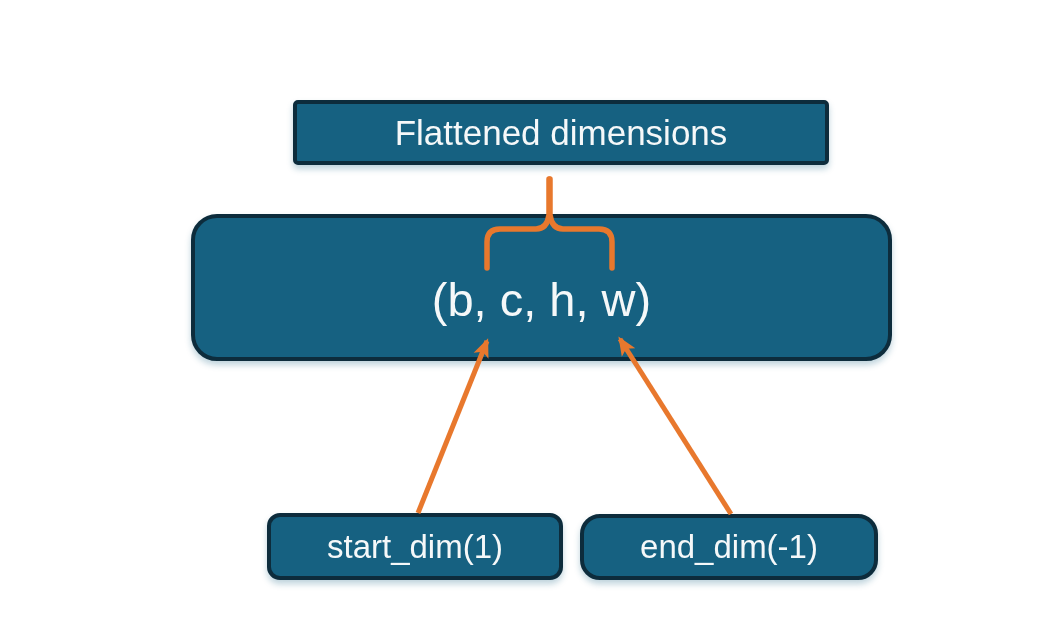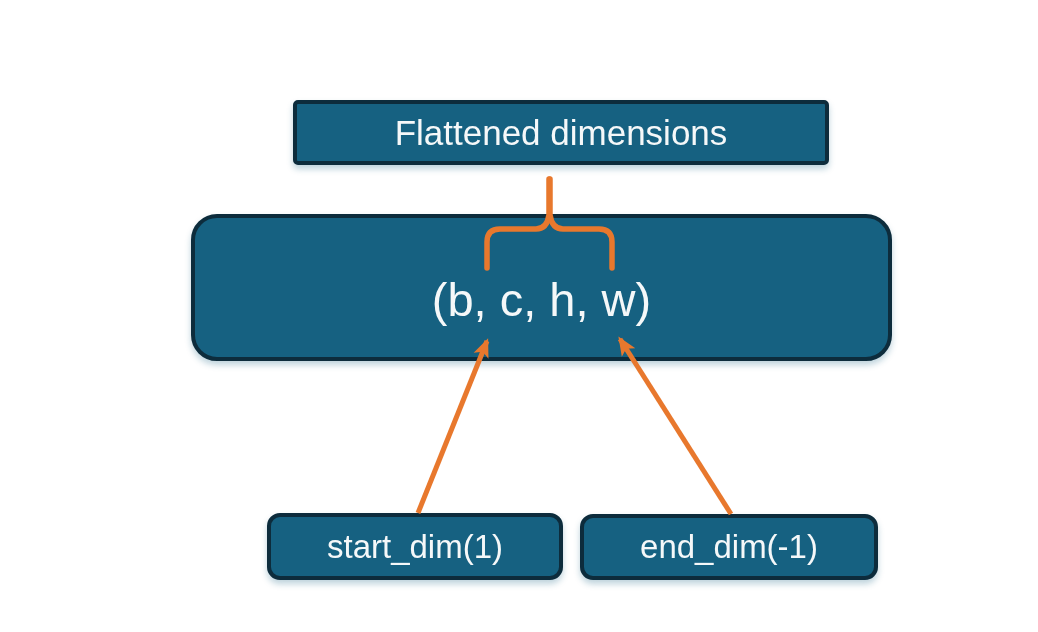--- a/index.html
+++ b/index.html
@@ -48,21 +48,21 @@
   }
   .node-start {
     left: 267px; top: 513px;
     width: 296px; height: 67px;
     border-radius: 13px;
     font-size: 33px;
   }
   .node-end {
     left: 580px; top: 514px;
     width: 298px; height: 66px;
-    border-radius: 13px;
+    border-radius: 20px;
     font-size: 33px;
   }
   .node .label { white-space: nowrap; }
   svg.overlay {
     position: absolute;
     left: 0; top: 0;
     width: 1038px; height: 632px;
     pointer-events: none;
   }
   .connector {

